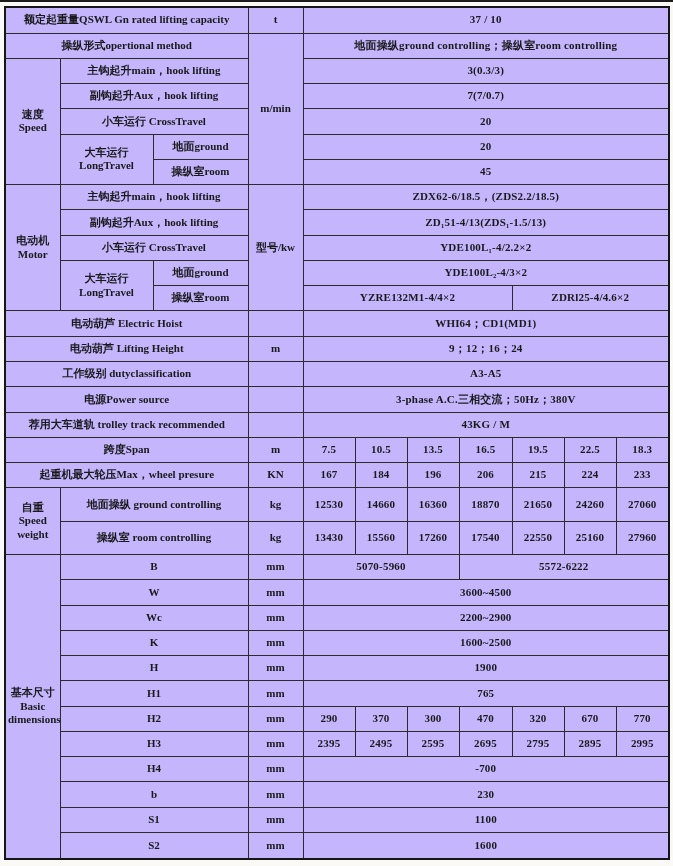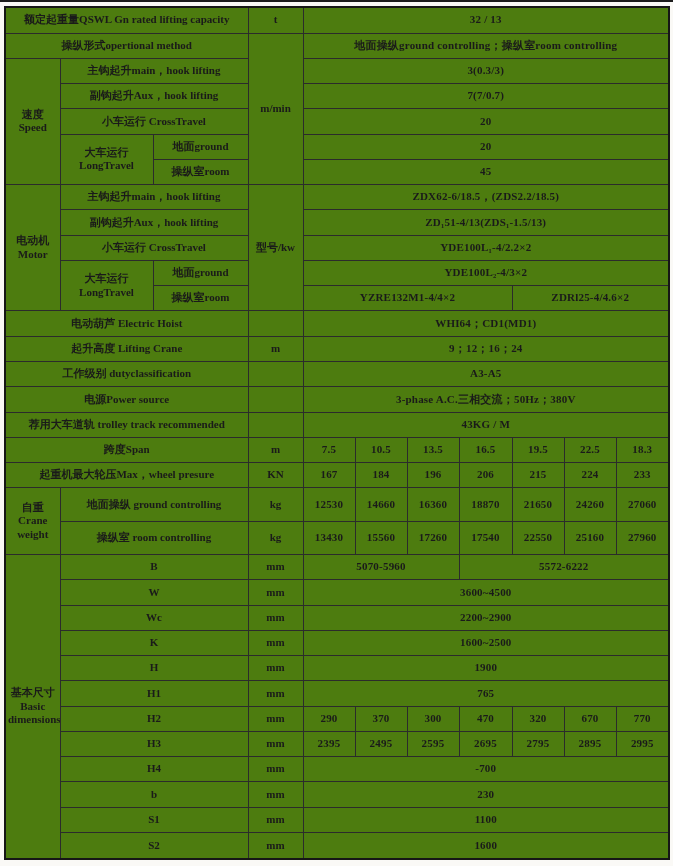--- a/index.html
+++ b/index.html
@@ -11,21 +11,21 @@
     overflow:hidden;
   }
   .scan-top-line{
     position:absolute;top:0;left:0;width:673px;height:2px;background:#1c1c1c;
   }
   table.spec{
     position:absolute;top:6px;left:4px;
     width:664px;height:854px;
     border-collapse:collapse;
     table-layout:fixed;
-    background:#4d7c0f;
+    background:#c4b5fd;
   }
   table.spec td{
     border:1px solid #2b2b2b;
     text-align:center;
     vertical-align:middle;
     font-weight:bold;
     font-size:11px;
     color:#1a1a1a;
     padding:1px 2px;
     overflow:hidden;
@@ -55,21 +55,21 @@
       <col style="width:53px">
     <col style="width:52px">
       <col style="width:52px">
       <col style="width:53px">
   </colgroup>
 
   <tbody>
       <tr>
     <td colspan="3" class="lbl">额定起重量QSWL Gn rated lifting capacity</td>
     <td class="unit">t</td>
-    <td colspan="7" class="val">32 / 13</td>
+    <td colspan="7" class="val">37 / 10</td>
   </tr>
 
   <tr>
     <td colspan="3" class="lbl">操纵形式opertional method</td>
     <td rowspan="6" class="unit">m/min</td>
     <td colspan="7" class="val">地面操纵ground controlling；操纵室room controlling</td>
   </tr>
 
   <tr>
     <td rowspan="5" class="group">速度
@@ -131,21 +131,21 @@
     <td colspan="3" class="val">ZDRl25-4/4.6×2</td>
   </tr>
 
   <tr>
     <td colspan="3" class="lbl">电动葫芦 Electric Hoist</td>
     <td class="unit"></td>
     <td colspan="7" class="val">WHI64；CD1(MD1)</td>
   </tr>
 
   <tr>
-    <td colspan="3" class="lbl">起升高度 Lifting Crane</td>
+    <td colspan="3" class="lbl">电动葫芦 Lifting Height</td>
     <td class="unit">m</td>
     <td colspan="7" class="val">9；12；16；24</td>
   </tr>
 
   <tr>
     <td colspan="3" class="lbl">工作级别 dutyclassification</td>
     <td class="unit"></td>
     <td colspan="7" class="val">A3-A5</td>
   </tr>
 
@@ -180,21 +180,21 @@
     <td class="val">184</td>
     <td class="val">196</td>
     <td class="val">206</td>
     <td class="val">215</td>
     <td class="val">224</td>
     <td class="val">233</td>
   </tr>
 
   <tr>
     <td rowspan="2" class="group">自重
-Crane
+Speed
 weight</td>
     <td colspan="2" class="lbl">地面操纵 ground controlling</td>
     <td class="unit">kg</td>
     <td class="val">12530</td>
     <td class="val">14660</td>
     <td class="val">16360</td>
     <td class="val">18870</td>
     <td class="val">21650</td>
     <td class="val">24260</td>
     <td class="val">27060</td>

